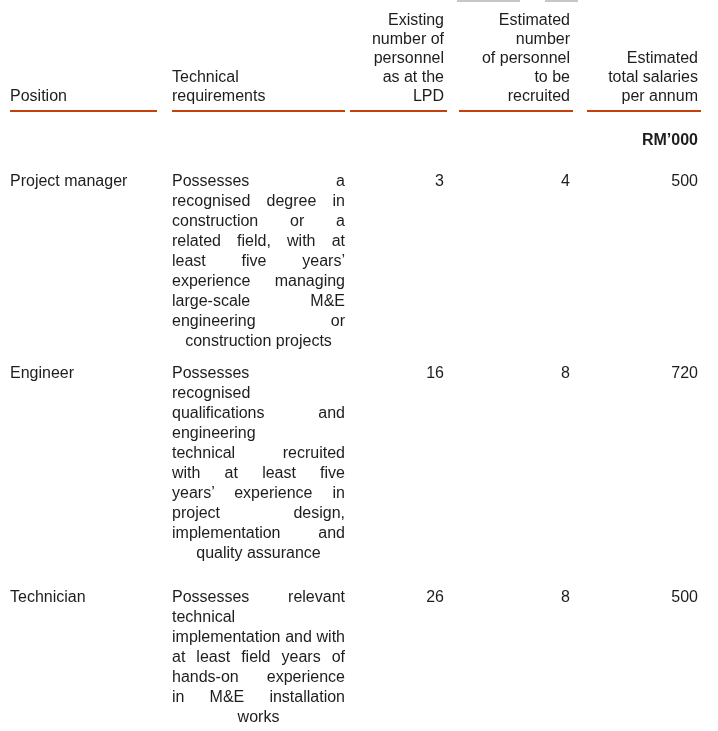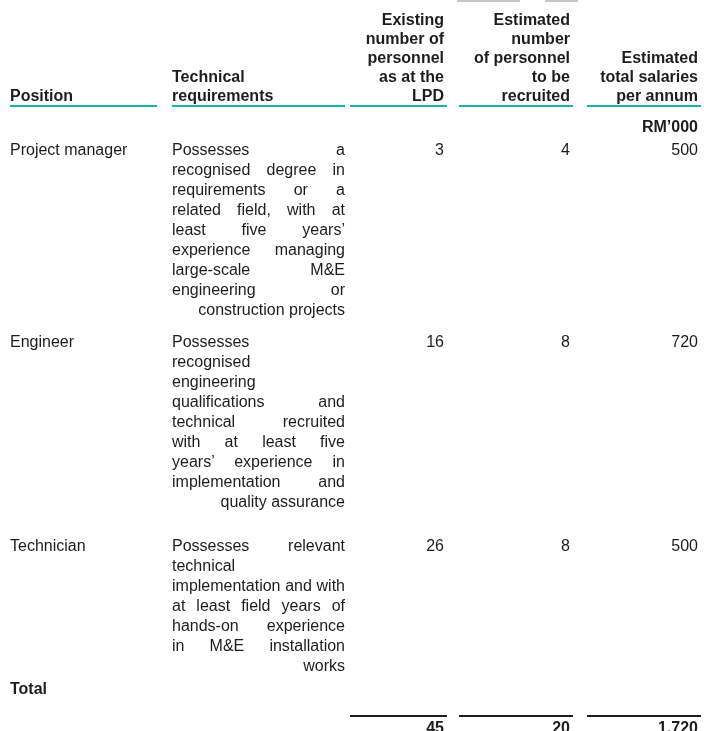--- a/index.html
+++ b/index.html
@@ -20,38 +20,39 @@
   }
   .c1 { grid-column: 1; }
   .c2 { grid-column: 3; }
   .c3 { grid-column: 5; }
   .c4 { grid-column: 7; }
   .c5 { grid-column: 9; }
 
   
   .hdr .hc {
     align-self: end;
-    border-bottom: 2px solid #14b8a6;
-    font-weight: bold;
+    border-bottom: 2px solid #c2410c;
+    padding-bottom: 5px;
+    font-weight: normal;
     white-space: pre-line;
     line-height: 19px;
   }
   .right { text-align: right; padding-right: 3px; }
 
   
-  .rm-row { padding-top: 10px; margin-bottom: 3px; }
+  .rm-row { padding-top: 18px; margin-bottom: 21px; }
   .unit { font-weight: bold; text-align: right; padding-right: 3px; }
 
   
   .row .cell { align-self: start; }
   .row .num { text-align: right; padding-right: 3px; }
   .row-gap-a { margin-bottom: 12px; }
   .row-gap-b { margin-bottom: 24px; }
   .jline { text-align: justify; text-align-last: justify; }
-  .lline { text-align: right; }
+  .lline { text-align: center; }
 
   
   .total { margin-top: 0px; }
   .total .tlabel { font-weight: bold; padding-top: 3px; }
   .total .tnum {
     border-top: 2px solid #1d1d1d;
     border-bottom: 2px solid #1d1d1d;
     font-weight: bold;
     text-align: right;
     padding: 1px 3px 2px 0;
@@ -92,43 +93,44 @@
 
   <div class="grid rm-row">
     <div class="unit c5">RM’000</div>
   </div>
 
   <div class="grid row row-gap-a">
     <div class="cell c1">Project manager</div>
     <div class="cell c2">
         <div class="jline">Possesses a</div>
         <div class="jline">recognised degree in</div>
-        <div class="jline">requirements or a</div>
+        <div class="jline">construction or a</div>
         <div class="jline">related field, with at</div>
         <div class="jline">least five years’</div>
         <div class="jline">experience managing</div>
         <div class="jline">large-scale M&amp;E</div>
         <div class="jline">engineering or</div>
         <div class="lline">construction projects</div>
       </div>
     <div class="cell c3 num">3</div>
     <div class="cell c4 num">4</div>
     <div class="cell c5 num">500</div>
   </div>
 
   <div class="grid row row-gap-b">
     <div class="cell c1">Engineer</div>
     <div class="cell c2">
         <div class="jline">Possesses</div>
         <div class="jline">recognised</div>
+        <div class="jline">qualifications and</div>
         <div class="jline">engineering</div>
-        <div class="jline">qualifications and</div>
         <div class="jline">technical recruited</div>
         <div class="jline">with at least five</div>
         <div class="jline">years’ experience in</div>
+        <div class="jline">project design,</div>
         <div class="jline">implementation and</div>
         <div class="lline">quality assurance</div>
       </div>
     <div class="cell c3 num">16</div>
     <div class="cell c4 num">8</div>
     <div class="cell c5 num">720</div>
   </div>
 
   <div class="grid row">
     <div class="cell c1">Technician</div>

